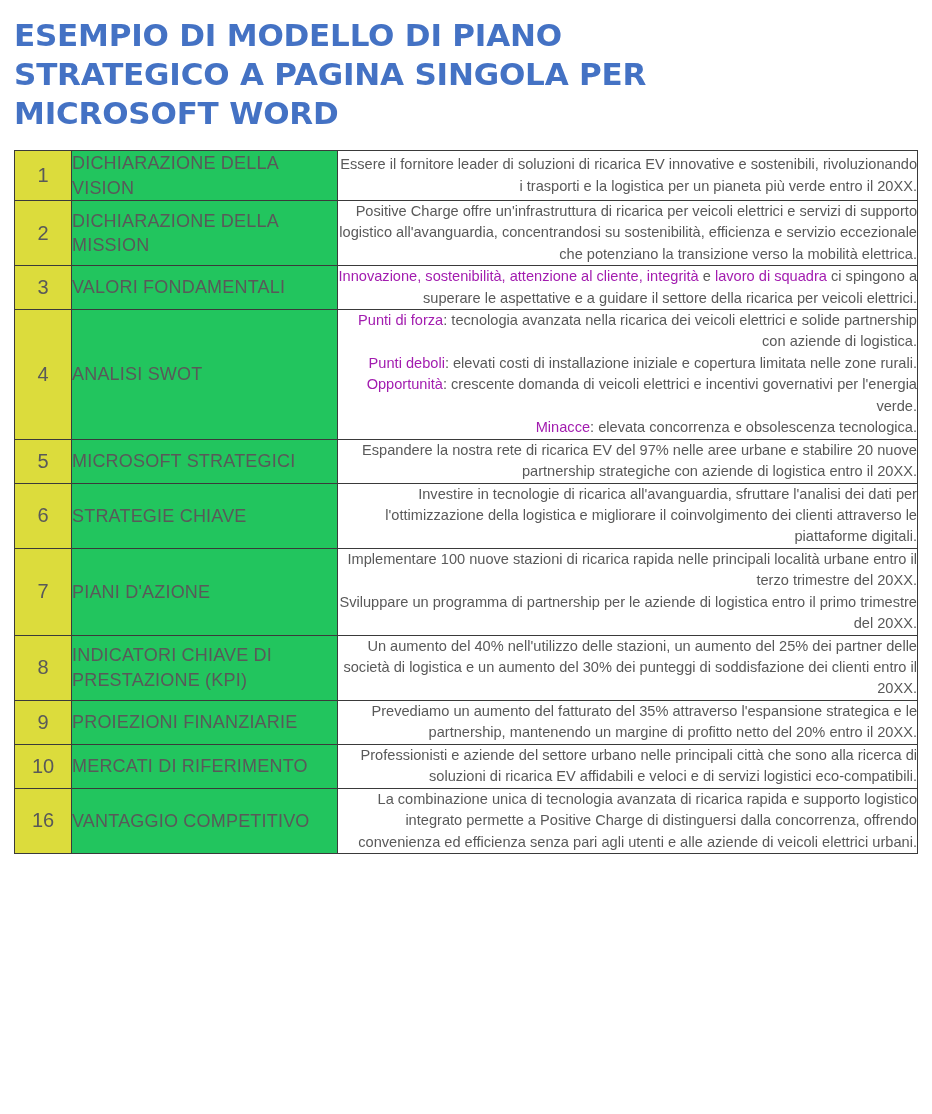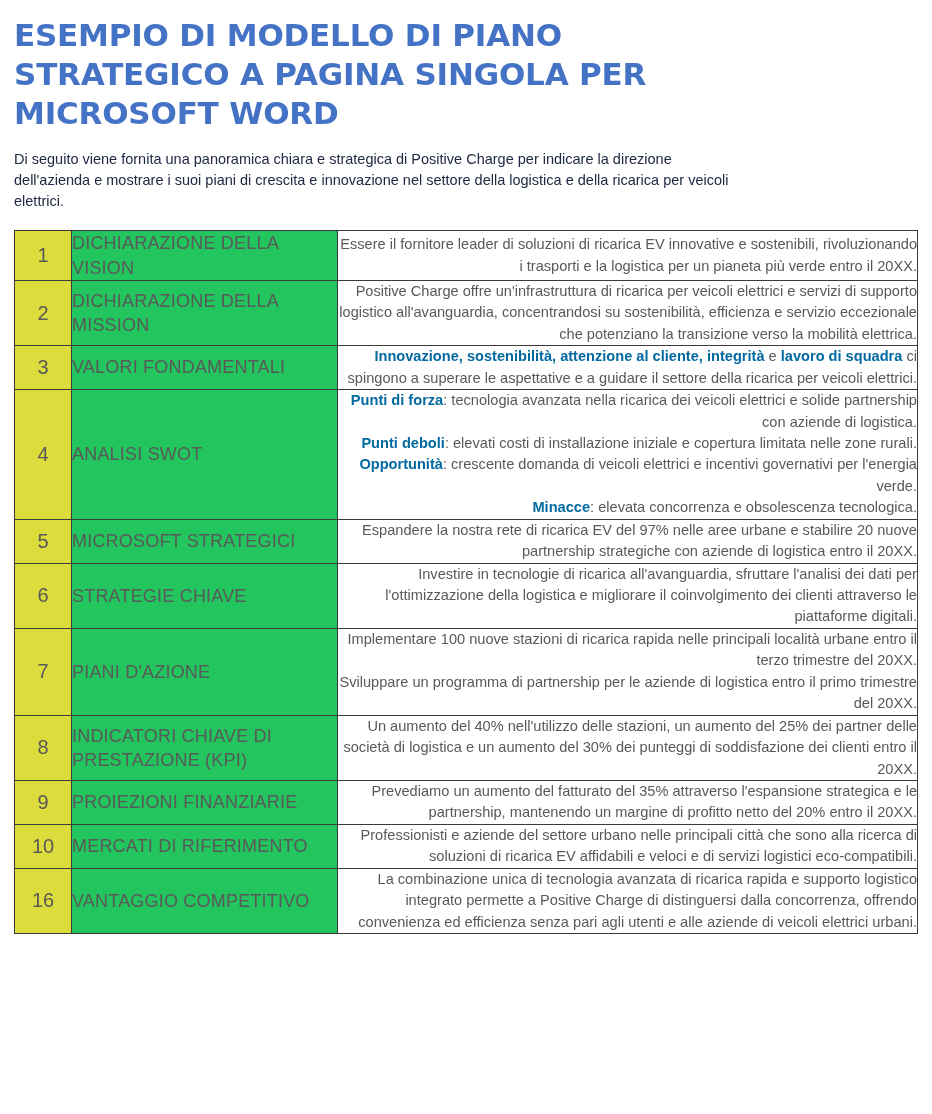--- a/index.html
+++ b/index.html
@@ -81,33 +81,32 @@
     background: #ffffff;
     color: #595959;
     font-size: 14.6px;
     line-height: 1.47;
     padding: 7px 12px 7px 10px;
     vertical-align: top;
     font-family: "Liberation Sans", sans-serif;
     text-align: right;
   }
   .col-desc b {
-    color: #0369a1;
-    font-weight: bold;
+    color: #a21caf;
+    font-weight: normal;
   }
   .desc-line { display: block; }
 </style>
 </head>
 <body>
 
 <div class="page">
 
   <h1 class="doc-title">ESEMPIO DI MODELLO DI PIANO STRATEGICO A PAGINA SINGOLA PER MICROSOFT WORD</h1>
 
-  <p class="doc-intro">Di seguito viene fornita una panoramica chiara e strategica di Positive Charge per indicare la direzione dell'azienda e mostrare i suoi piani di crescita e innovazione nel settore della logistica e della ricarica per veicoli elettrici.</p>
 
   <table class="plan-table">
     <tbody>
         <tr>
           <td class="col-num">1</td>
           <td class="col-cat">DICHIARAZIONE DELLA VISION</td>
           <td class="col-desc">
             <span class="desc-line"><span>Essere il fornitore leader di soluzioni di ricarica EV innovative e sostenibili, rivoluzionando i trasporti e la logistica per un pianeta più verde entro il 20XX.</span></span>
           </td>
         </tr>

